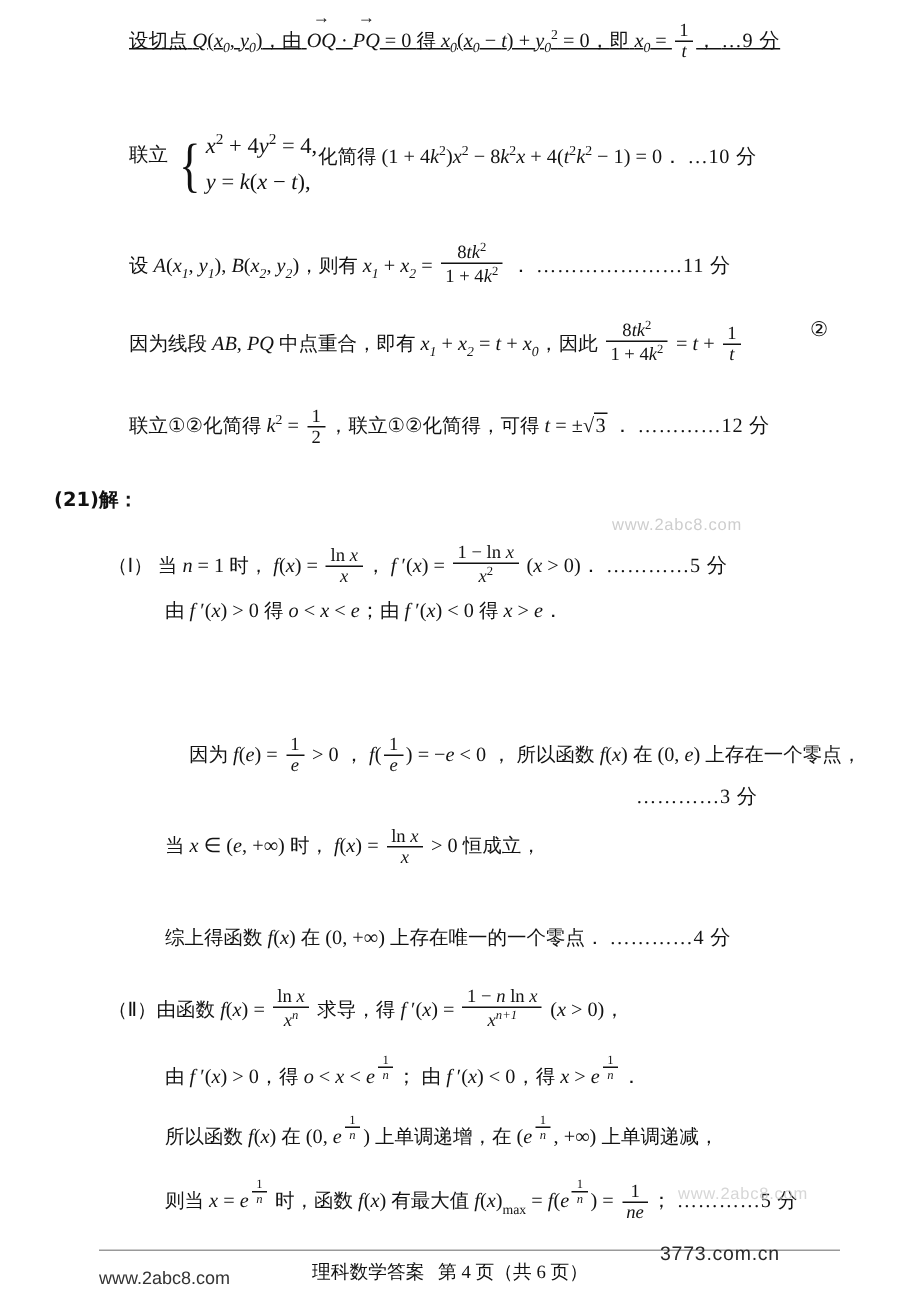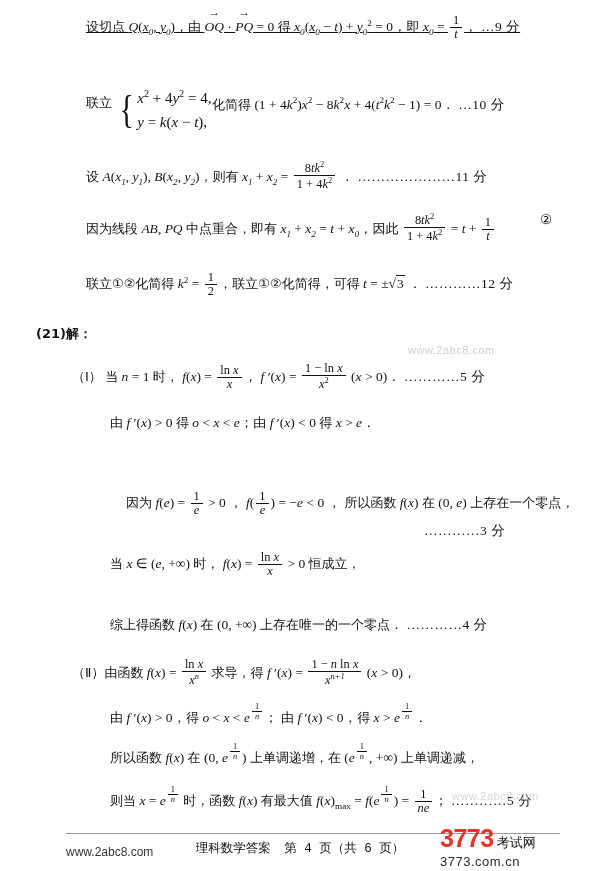--- a/index.html
+++ b/index.html
@@ -113,21 +113,21 @@
     top: 845px;
     font-family: "Liberation Sans", sans-serif;
     font-size: 12px;
     color: #333;
   }
   .footer-center {
     position: absolute;
     left: 0; right: 0;
     top: 840px;
     text-align: center;
-    font-family: Liberation Mono, monospace;
+    font-family: Liberation Serif, serif;
     font-size: 12.5px;
     color: #111;
   }
   .footer-rule {
     position: absolute;
     left: 66px;
     right: 40px;
     top: 833px;
     border-top: 1px solid #999;
   }
@@ -243,21 +243,21 @@
   <div class="line" style="left:72px; top:362px;">
     <span class="cn">（Ⅰ）</span> <span class="cn">当</span> <span class="mathi">n</span> = 1 <span class="cn">时，</span>
     <span class="mathi">f</span>(<span class="mathi">x</span>) =
     <span class="frac"><span class="num"><span class="up">ln</span> <span class="mathi">x</span></span><span class="den mathi">x</span></span>，
     <span class="mathi">f</span> ′(<span class="mathi">x</span>) =
     <span class="frac"><span class="num">1 − <span class="up">ln</span> <span class="mathi">x</span></span><span class="den"><span class="mathi">x</span><span class="sup">2</span></span></span>
     (<span class="mathi">x</span> &gt; 0)．
     <span class="dots">…………5 分</span>
   </div>
 
-  <div class="line" style="left:110px; top:415px;">
+  <div class="line" style="left:110px; top:399px;">
     <span class="cn">由</span> <span class="mathi">f</span> ′(<span class="mathi">x</span>) &gt; 0 <span class="cn">得</span> <span class="mathi">o</span> &lt; <span class="mathi">x</span> &lt; <span class="mathi">e</span>；<span class="cn">由</span> <span class="mathi">f</span> ′(<span class="mathi">x</span>) &lt; 0 <span class="cn">得</span> <span class="mathi">x</span> &gt; <span class="mathi">e</span>．
   </div>
 
 
   <div class="line" style="left:110px; top:490px;margin-left:16px;">
     <span class="cn">因为</span> <span class="mathi">f</span>(<span class="mathi">e</span>) =
     <span class="frac"><span class="num">1</span><span class="den mathi">e</span></span> &gt; 0 ，
     <span class="mathi">f</span>(<span class="frac"><span class="num">1</span><span class="den mathi">e</span></span>) = −<span class="mathi">e</span> &lt; 0 ，
     <span class="cn">所以函数</span> <span class="mathi">f</span>(<span class="mathi">x</span>) <span class="cn">在</span> (0, <span class="mathi">e</span>) <span class="cn">上存在一个零点，</span>
   </div>
@@ -310,20 +310,16 @@
   <div class="wm wm-2">www.2abc8.com</div>
 
   <div class="footer-rule"></div>
   <div class="footer-left">www.2abc8.com</div>
   <div class="footer-center">
     <span>理科数学答案</span>
     <span style="margin-left:6px;">第 4 页（共 6 页）</span>
   </div>
 
   <div class="logo">
-    <div style="display:flex; align-items:baseline;">
-      <span class="logo-text">3773</span>
-      <span class="logo-cn" style="margin-left:3px;">考试网</span>
-    </div>
     <div class="logo-sub logo-blue">3773.com.cn</div>
   </div>
 
 </div>
 
 </body></html>

